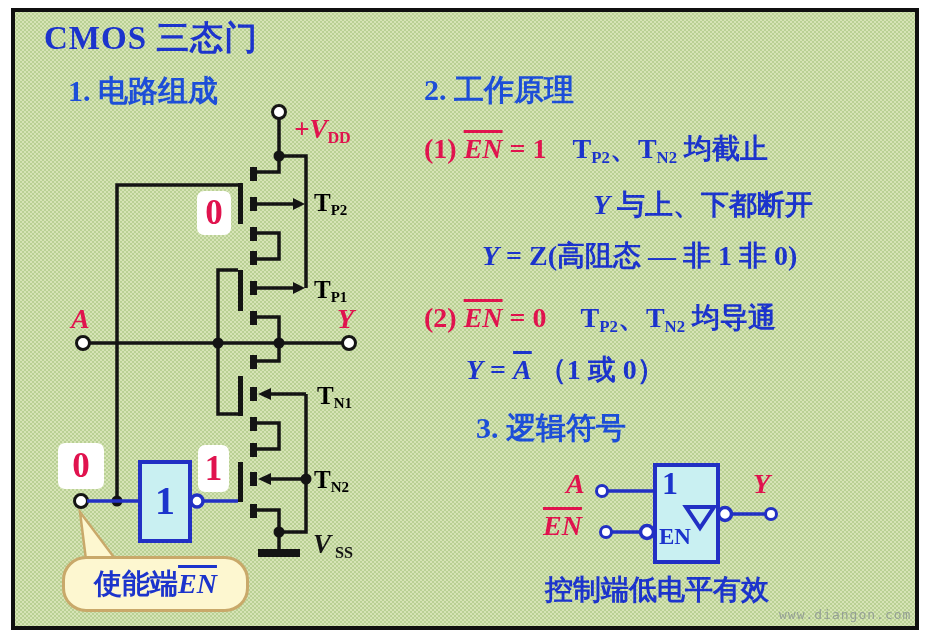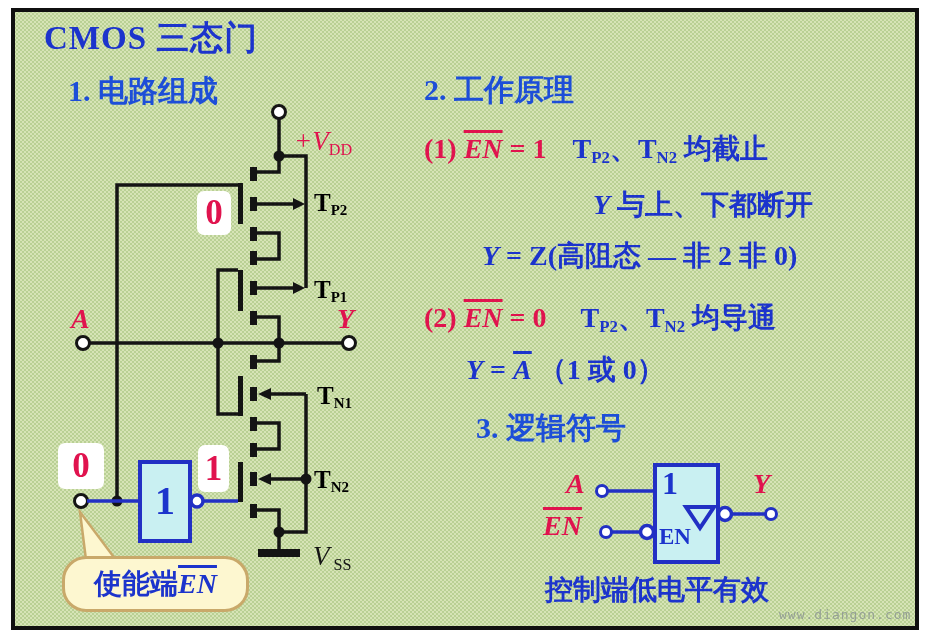--- a/index.html
+++ b/index.html
@@ -16,21 +16,21 @@
   .title{font-size:33px;font-weight:bold;color:#1c34cc;letter-spacing:1px;}
   .heading{font-size:30px;font-weight:bold;color:#1d4ed8;}
   .blue{color:#1c34cc;}
   .red{color:#e0134e;}
   .formula{font-size:28px;font-weight:bold;}
   .row{display:flex;}
   .sub{font-size:0.60em;vertical-align:-0.28em;}
   .bar{text-decoration:overline;text-decoration-thickness:2.5px;}
   .i{font-style:italic;}
   .tlabel{font-size:25px;font-weight:bold;color:#000000;}
-  .rail-label{font-size:27px;font-weight:normal;margin-top:12px;}
+  .rail-label{font-size:27px;font-weight:bold;}
   .pin-label{font-size:28px;font-weight:bold;font-style:italic;color:#e0134e;}
   .badge{background:#ffffff;border-radius:7px;color:#e0134e;font-size:35px;font-weight:bold;
          display:flex;align-items:center;justify-content:center;}
   .inv-one{display:flex;align-items:center;justify-content:center;
            font-size:40px;font-weight:bold;color:#1c34cc;}
   .callout{background:#fdf7d0;border:3px solid #c9a96a;border-radius:24px;
            display:flex;align-items:center;justify-content:center;
            font-size:28px;font-weight:bold;color:#1c34cc;}
   .sym-text{font-weight:bold;color:#1c34cc;}
   .caption{font-size:28px;font-weight:bold;color:#1c34cc;}
@@ -133,21 +133,21 @@
 
   <div class="abs heading" style="left:68px;top:74px;">1.  电路组成</div>
   <div class="abs heading" style="left:424px;top:73px;">2.  工作原理</div>
   <div class="abs heading" style="left:452px;top:411px;padding-left:24px;">3.  逻辑符号</div>
 
   <div class="abs row formula" style="left:424px;top:133px;gap:26px;">
     <span class="red"><span>(1) </span><span class="i bar">EN</span><span> = 1</span></span>
     <span class="blue"><span>T</span><span class="sub">P2</span><span>、</span><span>T</span><span class="sub">N2</span><span> 均截止</span></span>
   </div>
   <div class="abs formula blue" style="left:593px;top:189px;border-radius:10px;"><span class="i">Y</span><span> 与上、下都断开</span></div>
-  <div class="abs formula blue" style="left:482px;top:240px;"><span class="i">Y</span><span> = Z(高阻态 — 非 2 非 0)</span></div>
+  <div class="abs formula blue" style="left:482px;top:240px;"><span class="i">Y</span><span> = Z(高阻态 — 非 1 非 0)</span></div>
   <div class="abs row formula" style="left:424px;top:302px;gap:34px;text-align:center;">
     <span class="red"><span>(2) </span><span class="i bar">EN</span><span> = 0</span></span>
     <span class="blue"><span>T</span><span class="sub">P2</span><span>、</span><span>T</span><span class="sub">N2</span><span> 均导通</span></span>
   </div>
   <div class="abs formula blue" style="left:466px;top:354px;"><span class="i">Y</span><span> = </span><span class="i bar">A</span><span> （1 或 0）</span></div>
 
   <div class="abs rail-label red" style="left:294px;top:114px;"><span class="i">+V</span><span class="sub">DD</span></div>
   <div class="abs rail-label" style="left:313px;top:529px;color:#141414;"><span class="i">V</span><span class="sub"> SS</span></div>
   <div class="abs pin-label" style="left:71px;top:303px;">A</div>
   <div class="abs pin-label" style="left:337px;top:303px;">Y</div>

